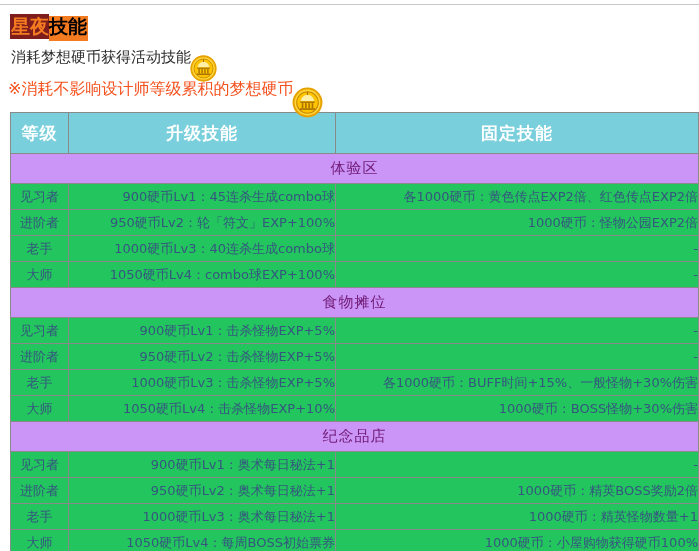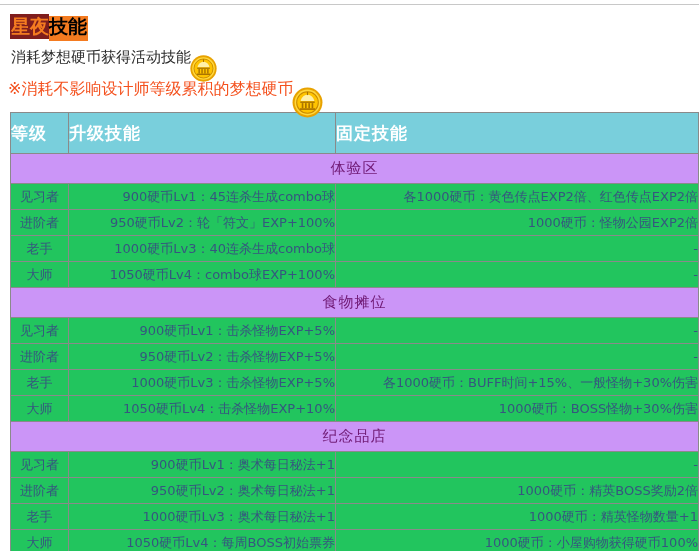--- a/index.html
+++ b/index.html
@@ -102,21 +102,21 @@
   col.c-rank  { width: 58px; }
   col.c-up    { width: 267px; }
   col.c-fixed { width: 363px; }
 
   thead th {
     background: #79cfdc;
     color: #ffffff;
     font-size: 17px;
     font-weight: bold;
     height: 40px;
-    text-align: left;
+    text-align: center;
     letter-spacing: 1px;
   }
 
   tr.section td {
     background: #cb95f7;
     color: #701a75;
     font-size: 15px;
     height: 29px;
     text-align: center;
     letter-spacing: 1px;

